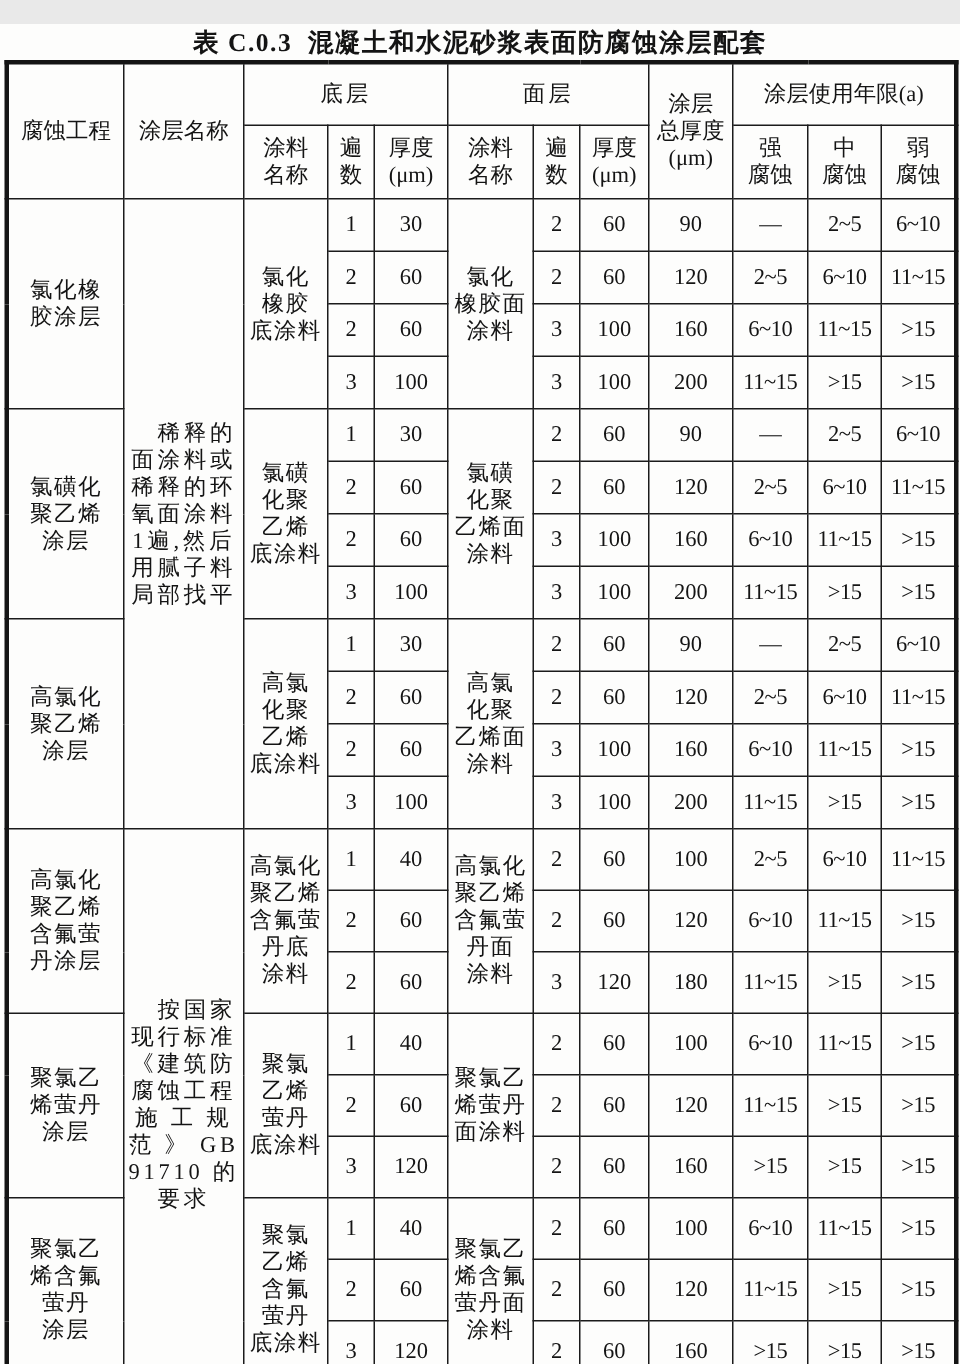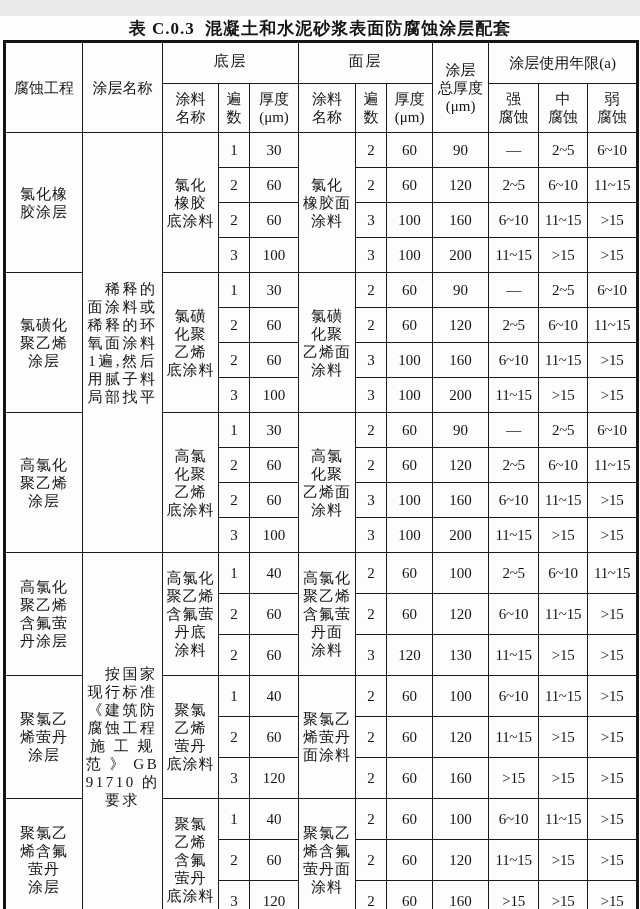--- a/index.html
+++ b/index.html
@@ -16,21 +16,21 @@
     position:absolute; left:3px; top:24px; width:633px;
     border-collapse:collapse; table-layout:fixed;
     border:3px solid #141414;
   }
   table.coating td {
     border:1px solid #1b1b1b; padding:0; text-align:center;
     vertical-align:middle; font-size:15px; line-height:1.2;
     white-space:pre-line; overflow:hidden;
   }
   thead td { border-bottom-width:2px; }
-  td.grp-hd { font-size:15px; letter-spacing:2px;font-family:Liberation Mono, monospace; }
+  td.grp-hd { font-size:15px; letter-spacing:2px; }
   td.yr { font-size:13.5px; letter-spacing:-0.3px; }
   td.num { font-size:15px; }
   td.base-cell {
     text-align:left; padding:2px 2px 2px 4px; letter-spacing:2.5px;
     font-size:15px; line-height:1.75;
   }
   td.name-cell { letter-spacing:1px; }
   tr.rh42 { height:42px; }
   tr.rh49 { height:49px; }
   tr.rh35 { height:35px; }
@@ -298,21 +298,21 @@
         <td class="num">120</td>
         <td class="yr">6~10</td>
         <td class="yr">11~15</td>
         <td class="yr">&gt;15</td>
       </tr>
       <tr class="rh41">
         <td class="num">2</td>
         <td class="num">60</td>
         <td class="num">3</td>
         <td class="num">120</td>
-        <td class="num">130</td>
+        <td class="num">180</td>
         <td class="yr">11~15</td>
         <td class="yr">&gt;15</td>
         <td class="yr">&gt;15</td>
       </tr>
 
       <tr class="rh41">
         <td rowspan="3" class="name-cell">聚氯乙
 烯萤丹
 涂层</td>
         <td rowspan="3" class="name-cell">聚氯

